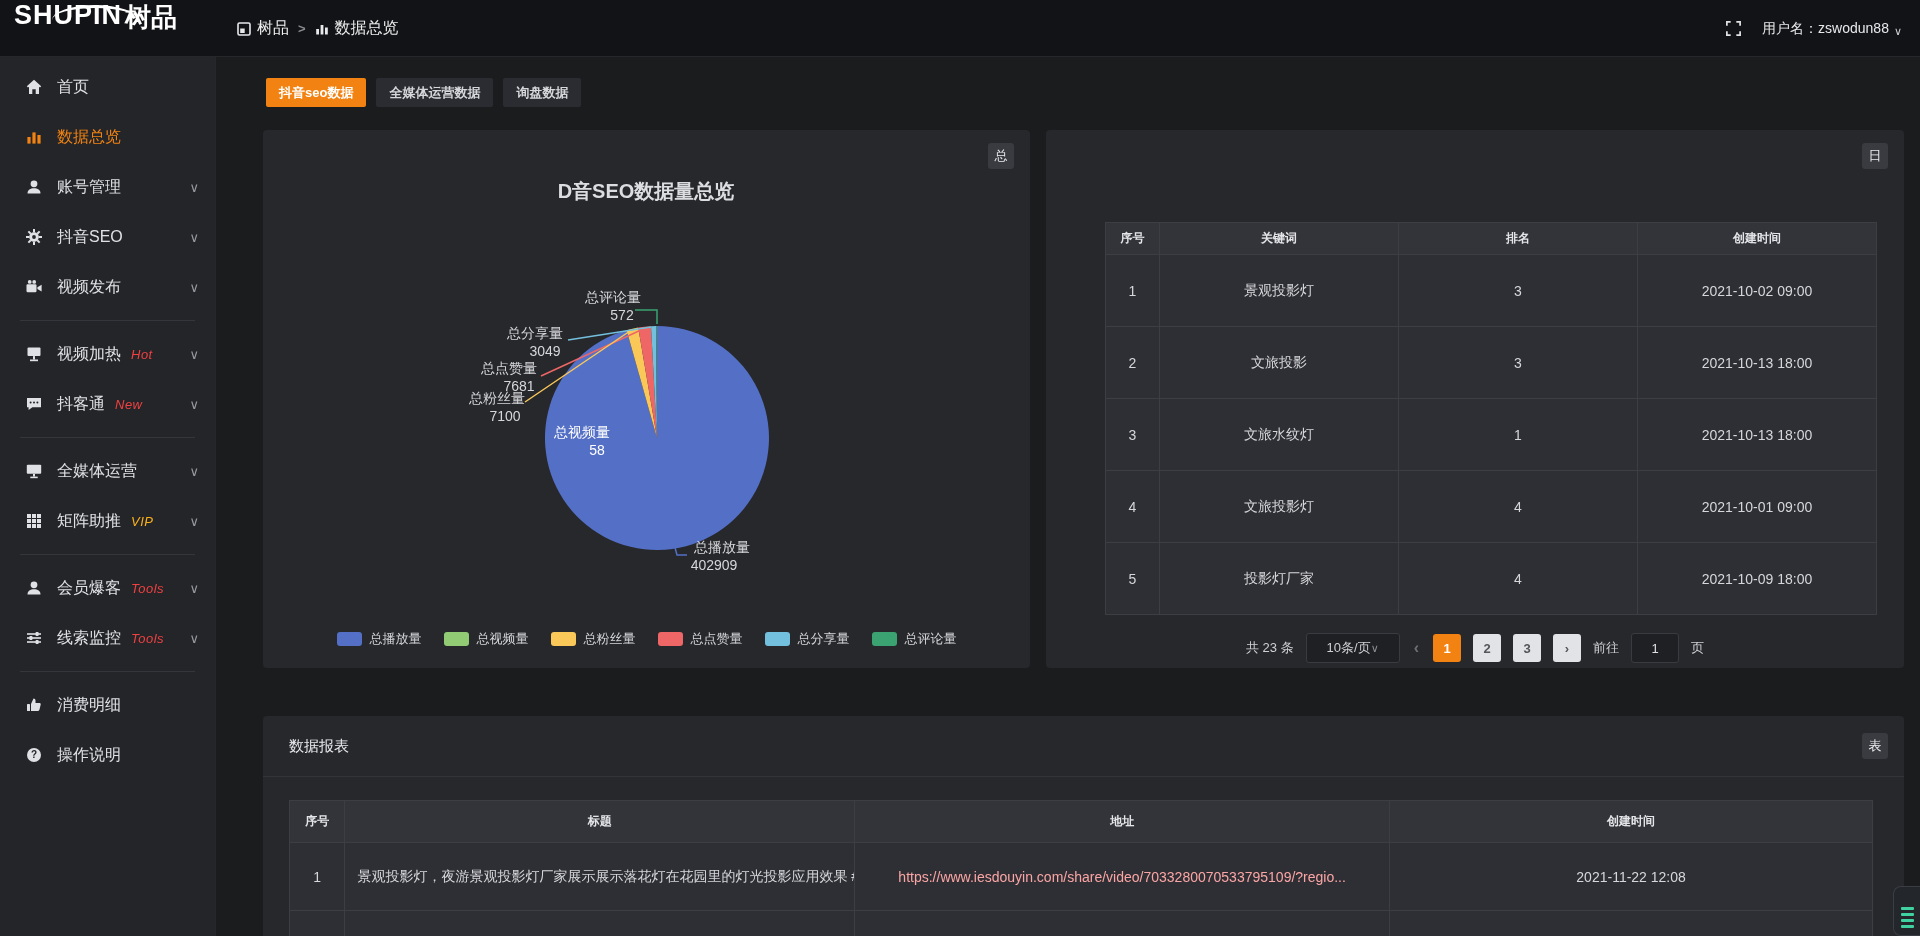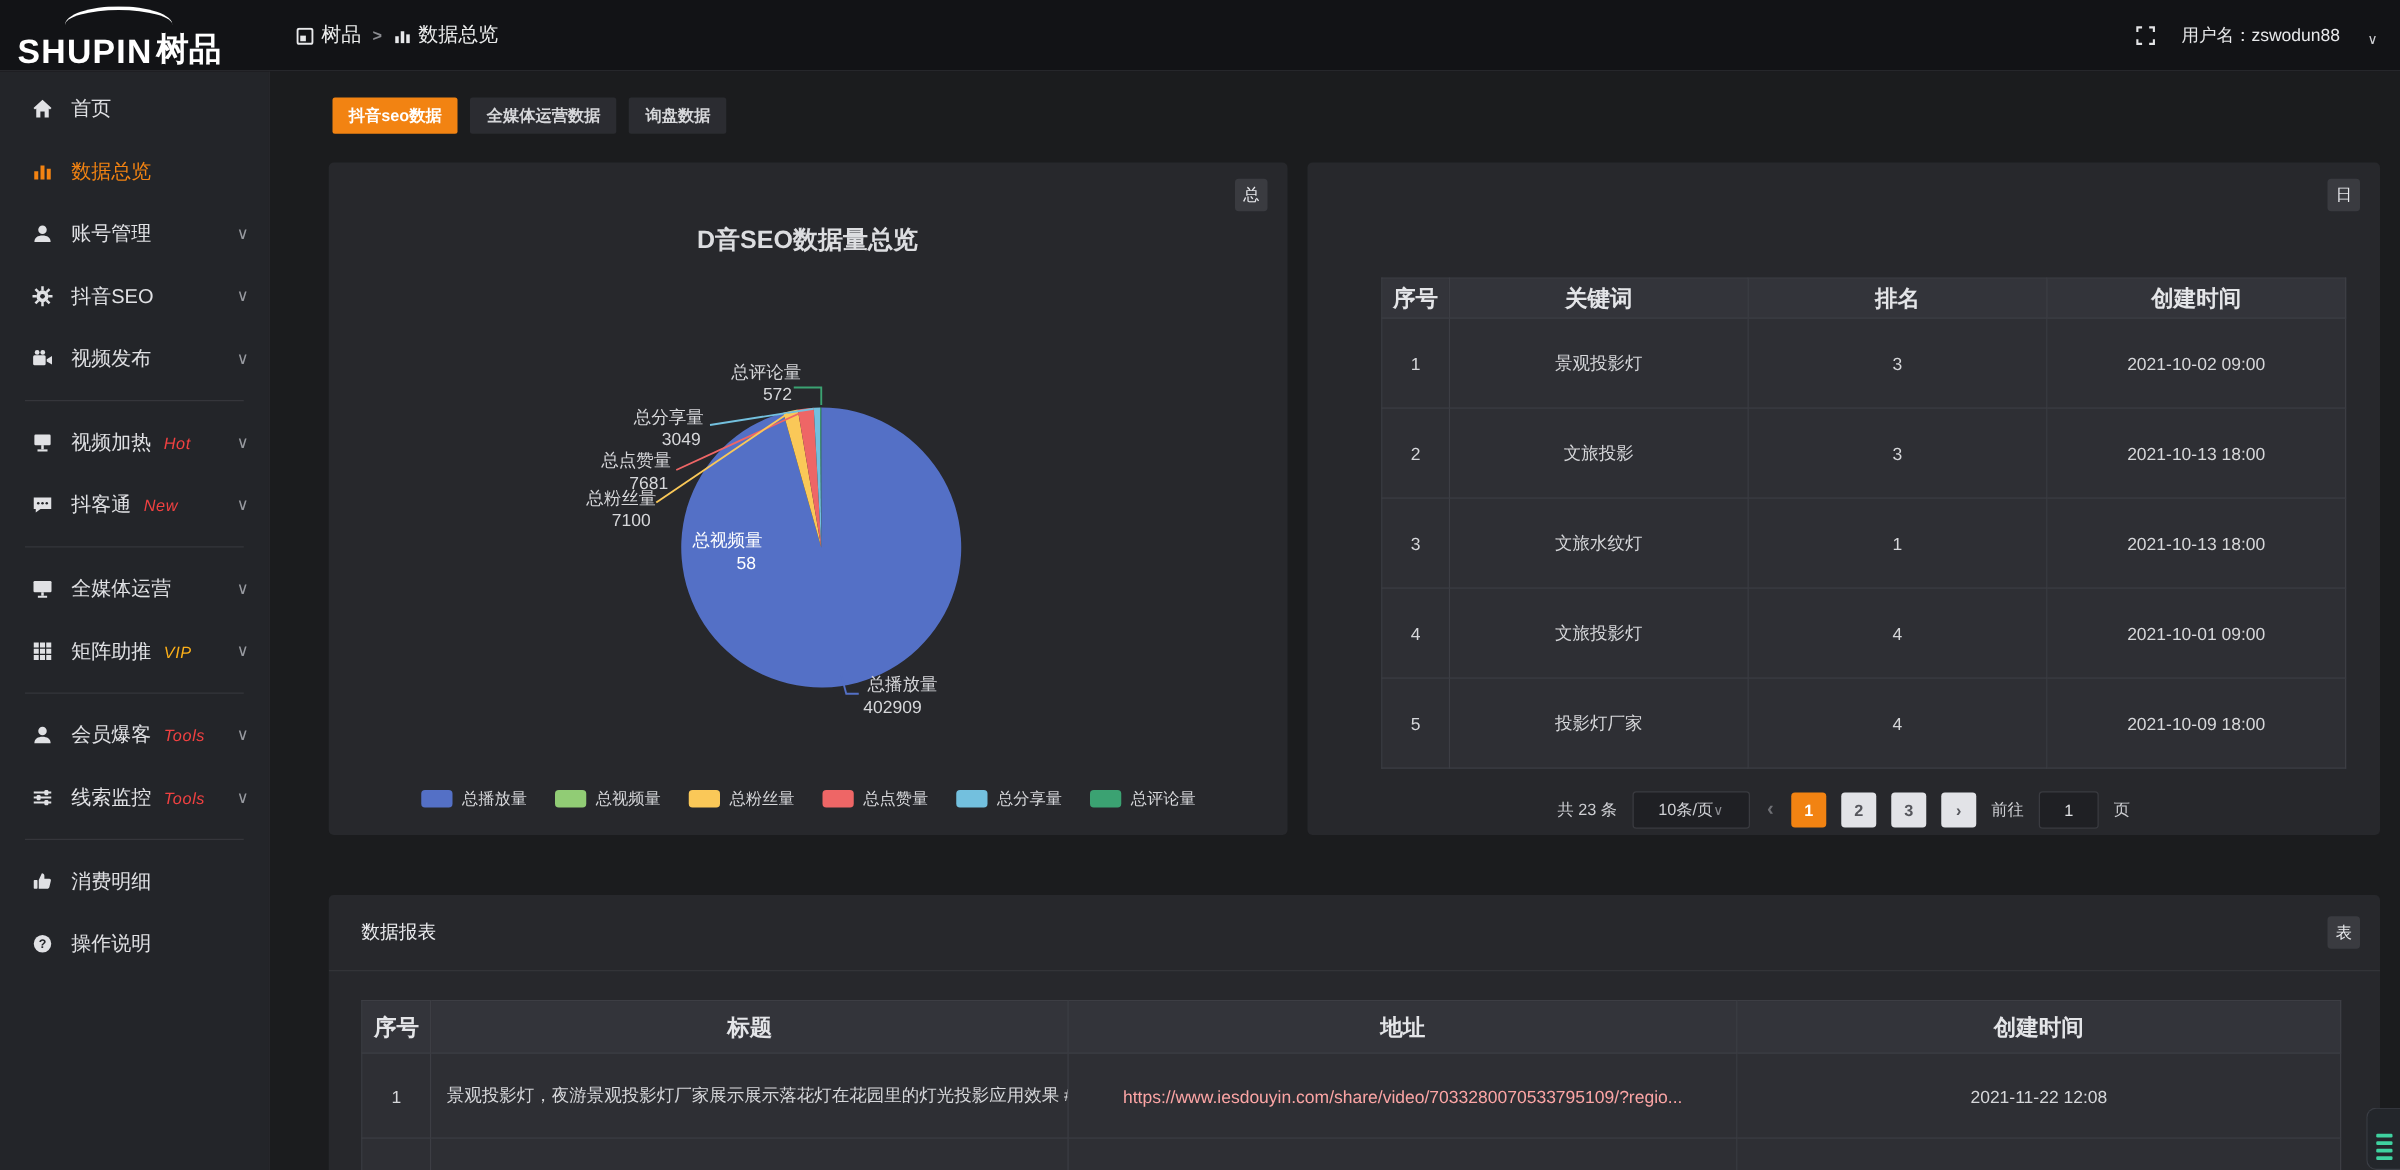--- a/index.html
+++ b/index.html
@@ -1,33 +1,33 @@
 <!DOCTYPE html>
 <html><head>
 <meta charset="utf-8">
 <style>
   html,body{margin:0;padding:0}
   body{width:1920px;height:936px;background:#1b1c1e;overflow:hidden;position:relative;
        font-family:"Liberation Sans","DejaVu Sans",sans-serif;}
   
   .topbar{position:absolute;left:0;top:0;width:1920px;height:57px;background:#121316;
           border-bottom:1px solid #26272b;z-index:5;box-sizing:border-box}
-  .logo{position:absolute;left:14px;top:0;width:202px;height:57px;display:flex;align-items:flex-end;color:#fff;cursor:pointer}
+  .logo{position:absolute;left:14px;top:0;width:202px;height:57px;display:flex;align-items:flex-start;color:#fff;cursor:pointer}
   .logo-en{font-size:27px;font-weight:bold;letter-spacing:1px}
   .logo-cn{font-size:26px;font-weight:bold;margin-left:3px}
   .logo-arc{position:absolute;left:38px;top:5px;width:86px;height:12px;border-top:3px solid #fff;
             border-radius:50% 50% 0 0 / 100% 100% 0 0}
   .crumb{position:absolute;left:237px;top:0;height:57px;display:flex;align-items:center;gap:9px;
          color:#eceded;font-size:16px}
   .crumb .sep{color:#8a8b90;font-size:13px;font-weight:bold}
   .crumb-item{display:flex;align-items:center;gap:6px;cursor:pointer}
   .userbox{position:absolute;right:18px;top:0;height:57px;display:flex;align-items:center;gap:20px;
            color:#e8e9eb;font-size:14px}
   .fsicon{width:17px;height:17px;cursor:pointer;color:#e3e4e6}
-  .uname{display:flex;align-items:flex-end;gap:22px;cursor:pointer}
+  .uname{display:flex;align-items:flex-end;gap:5px;cursor:pointer}
   .uname .chev{font-size:11px;color:#cfd0d4}
   
   .sidebar{position:absolute;left:0;top:57px;bottom:0;width:216px;background:#232529;
            border-right:1px solid #26272b;padding-top:5px;box-sizing:border-box;z-index:4}
   .mi{height:50px;display:flex;align-items:center;padding:0 16px 0 25px;color:#e0e1e4;font-size:16px;cursor:pointer}
   .mi .ic{width:18px;height:18px;margin-right:14px;flex:none}
   .ic svg,.mini-ic svg{width:100%;height:100%;display:block}
   .mi .chev{margin-left:auto;color:#989aa0;font-size:13px}
   .badge{margin-left:10px;font-size:13px;font-style:italic;font-weight:normal;letter-spacing:.5px}
   .sdiv{height:1px;background:#35363b;margin:8px 20px}
@@ -51,21 +51,21 @@
   
   .chart-svg{position:absolute;left:0;top:40px}
   .chart-svg text{fill:#d6d7da;font-size:14px;font-family:"Liberation Sans","DejaVu Sans",sans-serif}
   .chart-svg .ctitle{font-size:20px;font-weight:bold;fill:#dcdde0}
   .chart-svg .inpie{fill:#ffffff}
   .legend{position:absolute;left:0;right:0;top:500px;display:flex;justify-content:center;gap:22px}
   .lg{display:flex;align-items:center;gap:8px;font-size:13px;color:#d6d7da;cursor:pointer}
   .sw{width:25px;height:14px;border-radius:3px}
   
   table.dark{border-collapse:collapse;table-layout:fixed}
-  table.dark th{background:#33343a;color:#e4e5e8;font-weight:bold;font-size:18px;border:1px solid #3d3e44;text-align:center}
+  table.dark th{background:#33343a;color:#e4e5e8;font-weight:bold;font-size:12px;border:1px solid #3d3e44;text-align:center}
   table.dark td{background:#2e2f34;color:#d6d7da;font-size:14px;border:1px solid #3d3e44;text-align:center;overflow:hidden;white-space:nowrap}
   .rtable{position:absolute;left:59px;top:92px;width:calc(100% - 86px)}
   .rtable th{height:29px}
   .rtable td{height:69px}
   .reptable{position:absolute;left:26px;top:84px;width:calc(100% - 57px)}
   .reptable th{height:39px}
   .reptable td{height:65px}
   .reptable tr.partial td{height:42px}
   td.cl{text-align:left;padding:0 12px}
   a.rlink{text-decoration:none;font-size:14px;cursor:pointer}

